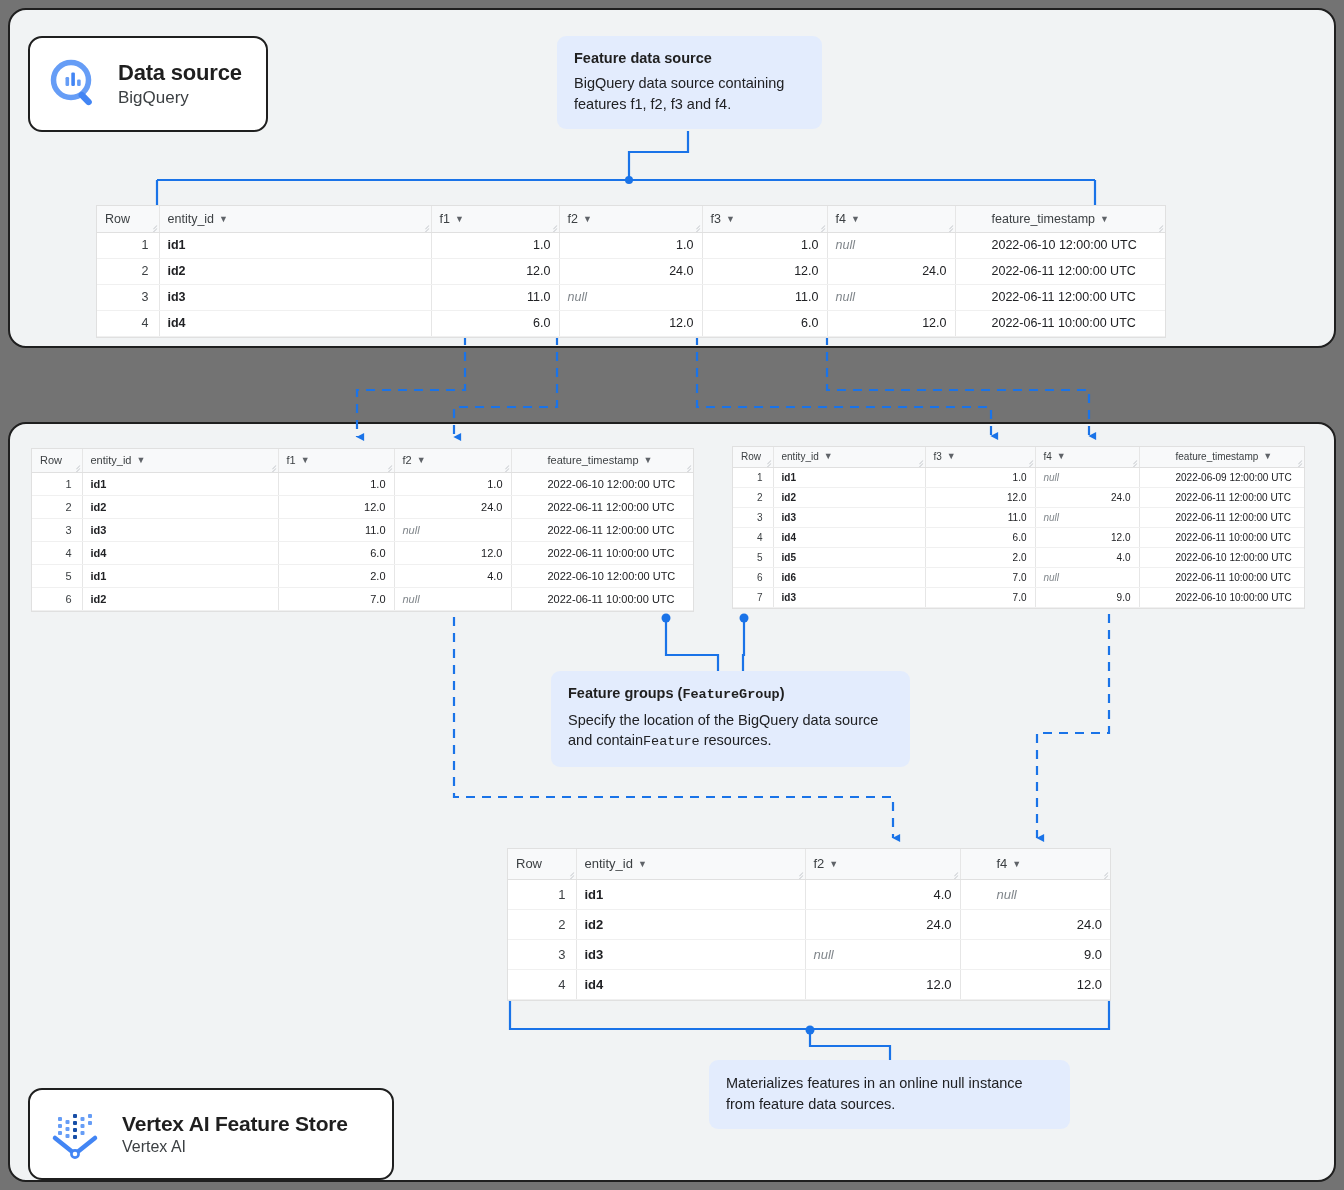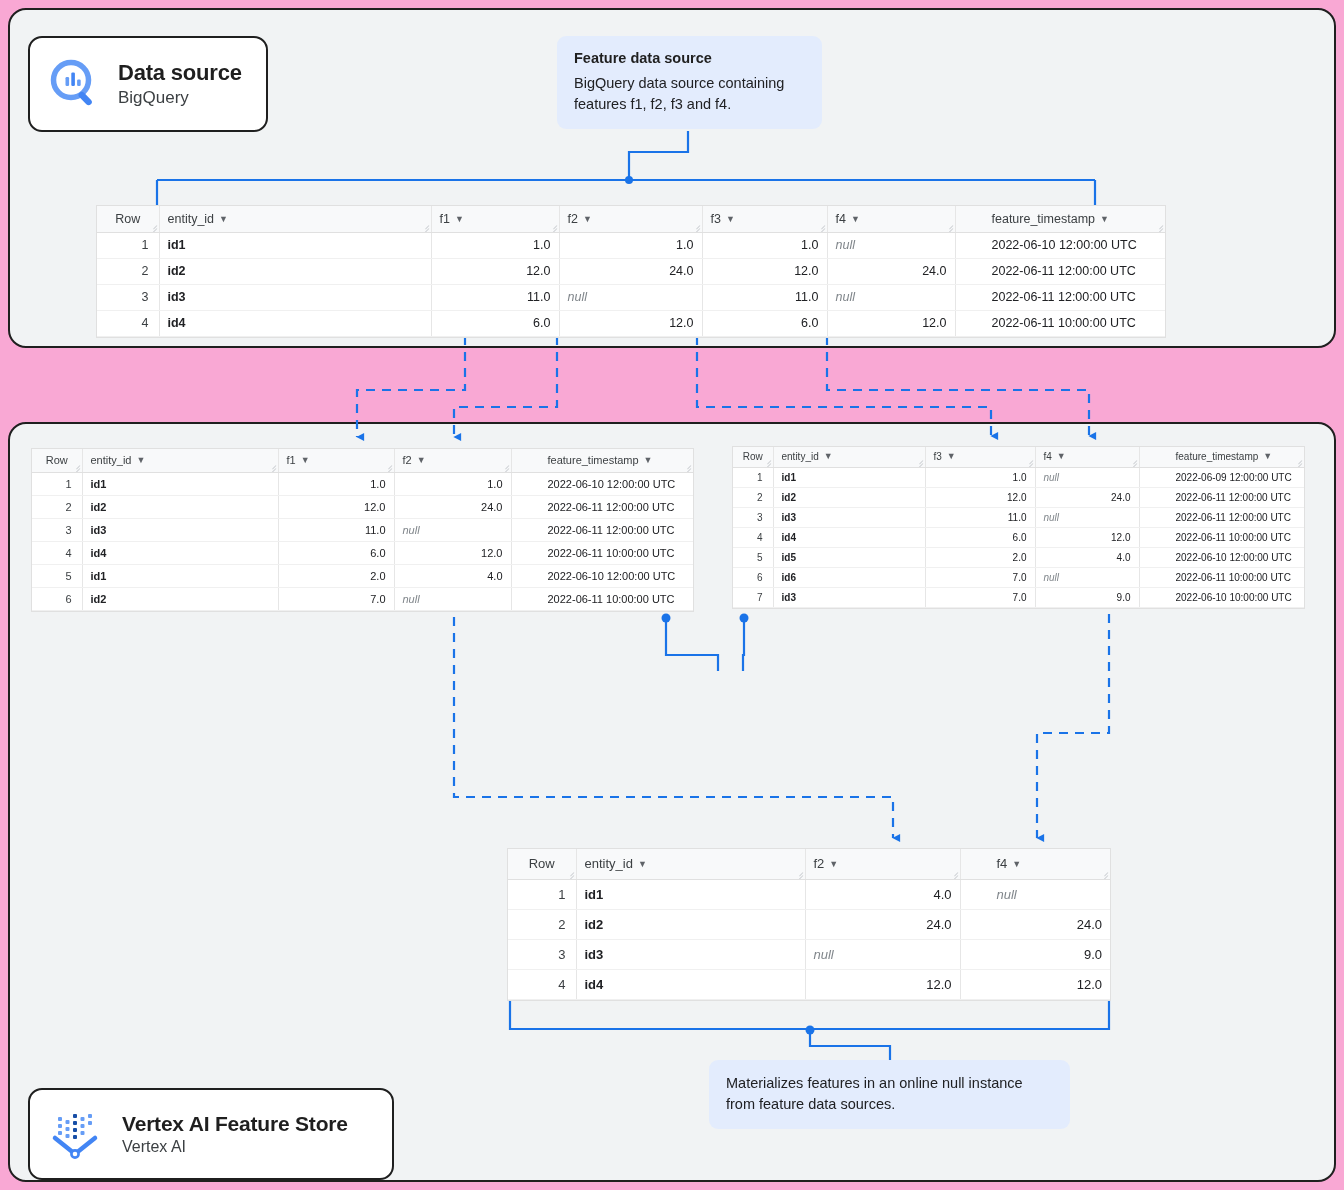--- a/index.html
+++ b/index.html
@@ -5,21 +5,21 @@
   * { box-sizing: border-box; }
   html, body {
     margin: 0; padding: 0;
     background: #ffffff;
     font-family: "Liberation Sans", sans-serif;
   }
   #stage {
     position: relative;
     width: 1344px;
     height: 1190px;
-    background: #f9a8d4;
+    background: #737373;
     overflow: hidden;
   }
 
   
   .panel {
     position: absolute;
     background: #f1f3f4;
     border: 2px solid #1f1f1f;
     border-radius: 18px;
   }
@@ -86,21 +86,21 @@
   .bqtable th:last-child, .bqtable td:last-child { border-right: none; padding-left: 36px; }
   .bqtable thead th {
     background: #f8f9fa;
     font-weight: normal;
     color: #3c4043;
     text-align: left;
     height: 26px;
     position: relative;
     border-bottom: 1px solid #e0e0e0;
   }
-  .bqtable thead th.rowcol { text-align: center; }
+  .bqtable thead th.rowcol { text-align: left; }
   .bqtable tbody td { height: 26px; vertical-align: middle; }
   .bqtable td.rowcol { text-align: right; color: #3c4043; padding-right: 10px; }
   .bqtable td.entity { font-weight: bold; color: #202124; }
   .bqtable td.num { text-align: right; }
   .bqtable td.nullv { text-align: left; font-style: italic; color: #80868b; }
   .bqtable td.ts { color: #202124; }
   .caret { display: inline-block; margin-left: 5px; color: #5f6368; font-size: 9px; vertical-align: 1px; }
   .resize-grip {
     position: absolute; right: 2px; bottom: 1px;
     width: 9px; height: 9px; opacity: 0.45; pointer-events: none;
@@ -225,20 +225,24 @@
       <div class="product-title">Vertex AI Feature Store</div>
       <div class="product-sub">Vertex AI</div>
     </div>
   </div>
 
   <div class="callout" id="callout-feature-data-source">
     <div class="callout-title">Feature data source</div>
     <div class="callout-body">BigQuery data source containing features f1, f2, f3 and f4.</div>
   </div>
 
+  <div class="callout" id="callout-feature-groups">
+    <div class="callout-title"><span>Feature groups (</span><span class="mono">FeatureGroup</span><span>)</span></div>
+    <div class="callout-body"><span>Specify the location of the BigQuery data source and contain</span><span class="mono">Feature</span><span> resources.</span></div>
+  </div>
 
   <div class="callout" id="callout-feature-view">
     <div class="callout-body">Materializes features in an online null instance from feature data sources.</div>
   </div>
 
   <table class="bqtable" id="table-source">
       <colgroup>
         <col style="width: 62px;">
         <col style="width: 272px;">
         <col style="width: 128px;">

